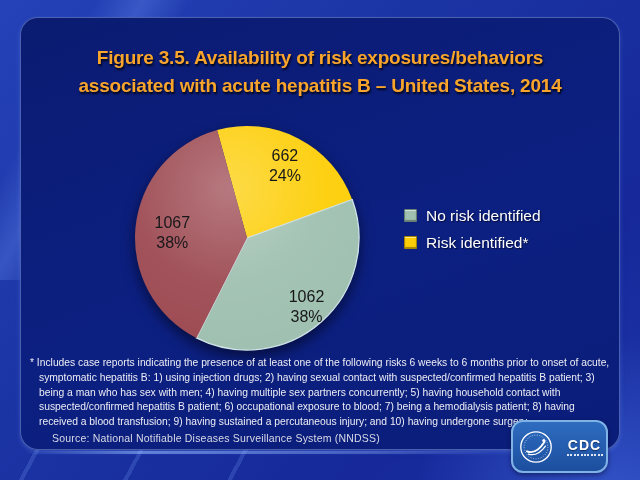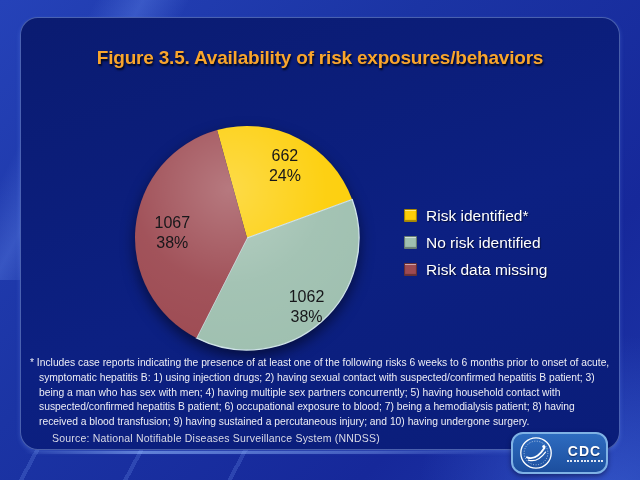--- a/index.html
+++ b/index.html
@@ -56,21 +56,21 @@
   .footnote{
     position:absolute;left:30px;top:356px;width:584px;
     color:#EDEDF5;font-size:10.3px;line-height:14.8px;
     padding-left:9px;text-indent:-9px;
   }
   .source{
     position:absolute;left:36px;top:432px;
     color:#D9DAE6;font-size:10.5px;letter-spacing:.2px;margin-left:16px;
   }
   .cdc-logo{
-    position:absolute;left:511px;top:432px;width:97px;height:42px;
+    position:absolute;left:511px;top:420px;width:97px;height:53px;
     border-radius:12px;border:2px solid #7FB2E5;
     background:linear-gradient(180deg,#2E6CC0,#1C4E9E);
     display:flex;align-items:center;justify-content:center;gap:12px;
     box-shadow:0 2px 5px rgba(0,0,30,.45);
   }
   .cdc-text-block{display:flex;flex-direction:column;align-items:center;}
   .cdc-text{
     color:#fff;font-weight:bold;font-size:14px;letter-spacing:1px;line-height:14px;
     text-shadow:0 1px 1px rgba(0,0,30,.5);
   }
@@ -85,20 +85,21 @@
 <div class="stage">
   <div class="streak streak-tl"></div>
   <div class="streak streak-bl"></div>
   <div class="streak streak-br"></div>
   <div class="bottom-glow"></div>
 
   <div class="panel"></div>
 
   <div class="title">
     <div>Figure 3.5. Availability of risk exposures/behaviors</div>
+    <div>associated with acute hepatitis B – United States, 2014</div>
   </div>
 
   <div class="pie-wrap">
     <svg id="pie-svg" width="244" height="244" viewBox="0 0 244 244">
       <defs>
         <radialGradient id="sheen" cx="42%" cy="28%" r="78%">
           <stop offset="0" stop-color="#ffffff" stop-opacity="0.26"></stop>
           <stop offset="0.55" stop-color="#ffffff" stop-opacity="0.05"></stop>
           <stop offset="1" stop-color="#ffffff" stop-opacity="0"></stop>
         </radialGradient>
@@ -112,30 +113,26 @@
       <g id="slice-labels">
           <text x="159.9" y="45.3" text-anchor="middle" class="slice-label"><tspan x="159.9">662</tspan><tspan x="159.9" dy="20">24%</tspan></text>
           <text x="181.5" y="186.0" text-anchor="middle" class="slice-label"><tspan x="181.5">1062</tspan><tspan x="181.5" dy="20">38%</tspan></text>
           <text x="47.3" y="111.6" text-anchor="middle" class="slice-label"><tspan x="47.3">1067</tspan><tspan x="47.3" dy="20">38%</tspan></text>
         </g>
     </svg>
   </div>
 
   <div class="legend" id="legend">
       <div class="legend-item">
-        <div class="legend-swatch" style="background: rgb(253, 206, 7);"></div>
-        <div class="legend-label">Risk identified*</div>
-      </div>
-      <div class="legend-item">
         <div class="legend-swatch" style="background: rgb(159, 192, 176);"></div>
         <div class="legend-label">No risk identified</div>
       </div>
       <div class="legend-item">
-        <div class="legend-swatch" style="background: rgb(157, 74, 82);"></div>
-        <div class="legend-label">Risk data missing</div>
+        <div class="legend-swatch" style="background: rgb(253, 206, 7);"></div>
+        <div class="legend-label">Risk identified*</div>
       </div>
     </div>
 
   <div class="footnote">* Includes case reports indicating the presence of at least one of the following risks 6 weeks to 6 months prior to onset of acute, symptomatic hepatitis B:  1) using injection drugs; 2) having sexual contact with suspected/confirmed hepatitis B patient; 3) being a man who has sex with men; 4) having multiple sex partners concurrently; 5) having household contact with suspected/confirmed hepatitis B patient; 6) occupational exposure to blood; 7) being a hemodialysis patient; 8) having received a blood transfusion; 9) having sustained a percutaneous injury; and 10) having undergone surgery.</div>
   <div class="source">Source:  National Notifiable Diseases Surveillance System (NNDSS)</div>
 
   <div class="cdc-logo">
     <svg width="38" height="38" viewBox="0 0 40 40">
       <circle cx="20" cy="20" r="16" fill="none" stroke="#ffffff" stroke-width="1.4"></circle>
       <circle cx="20" cy="20" r="12.5" fill="none" stroke="#ffffff" stroke-width="0.8" stroke-dasharray="1,1.7" opacity="0.85"></circle>

